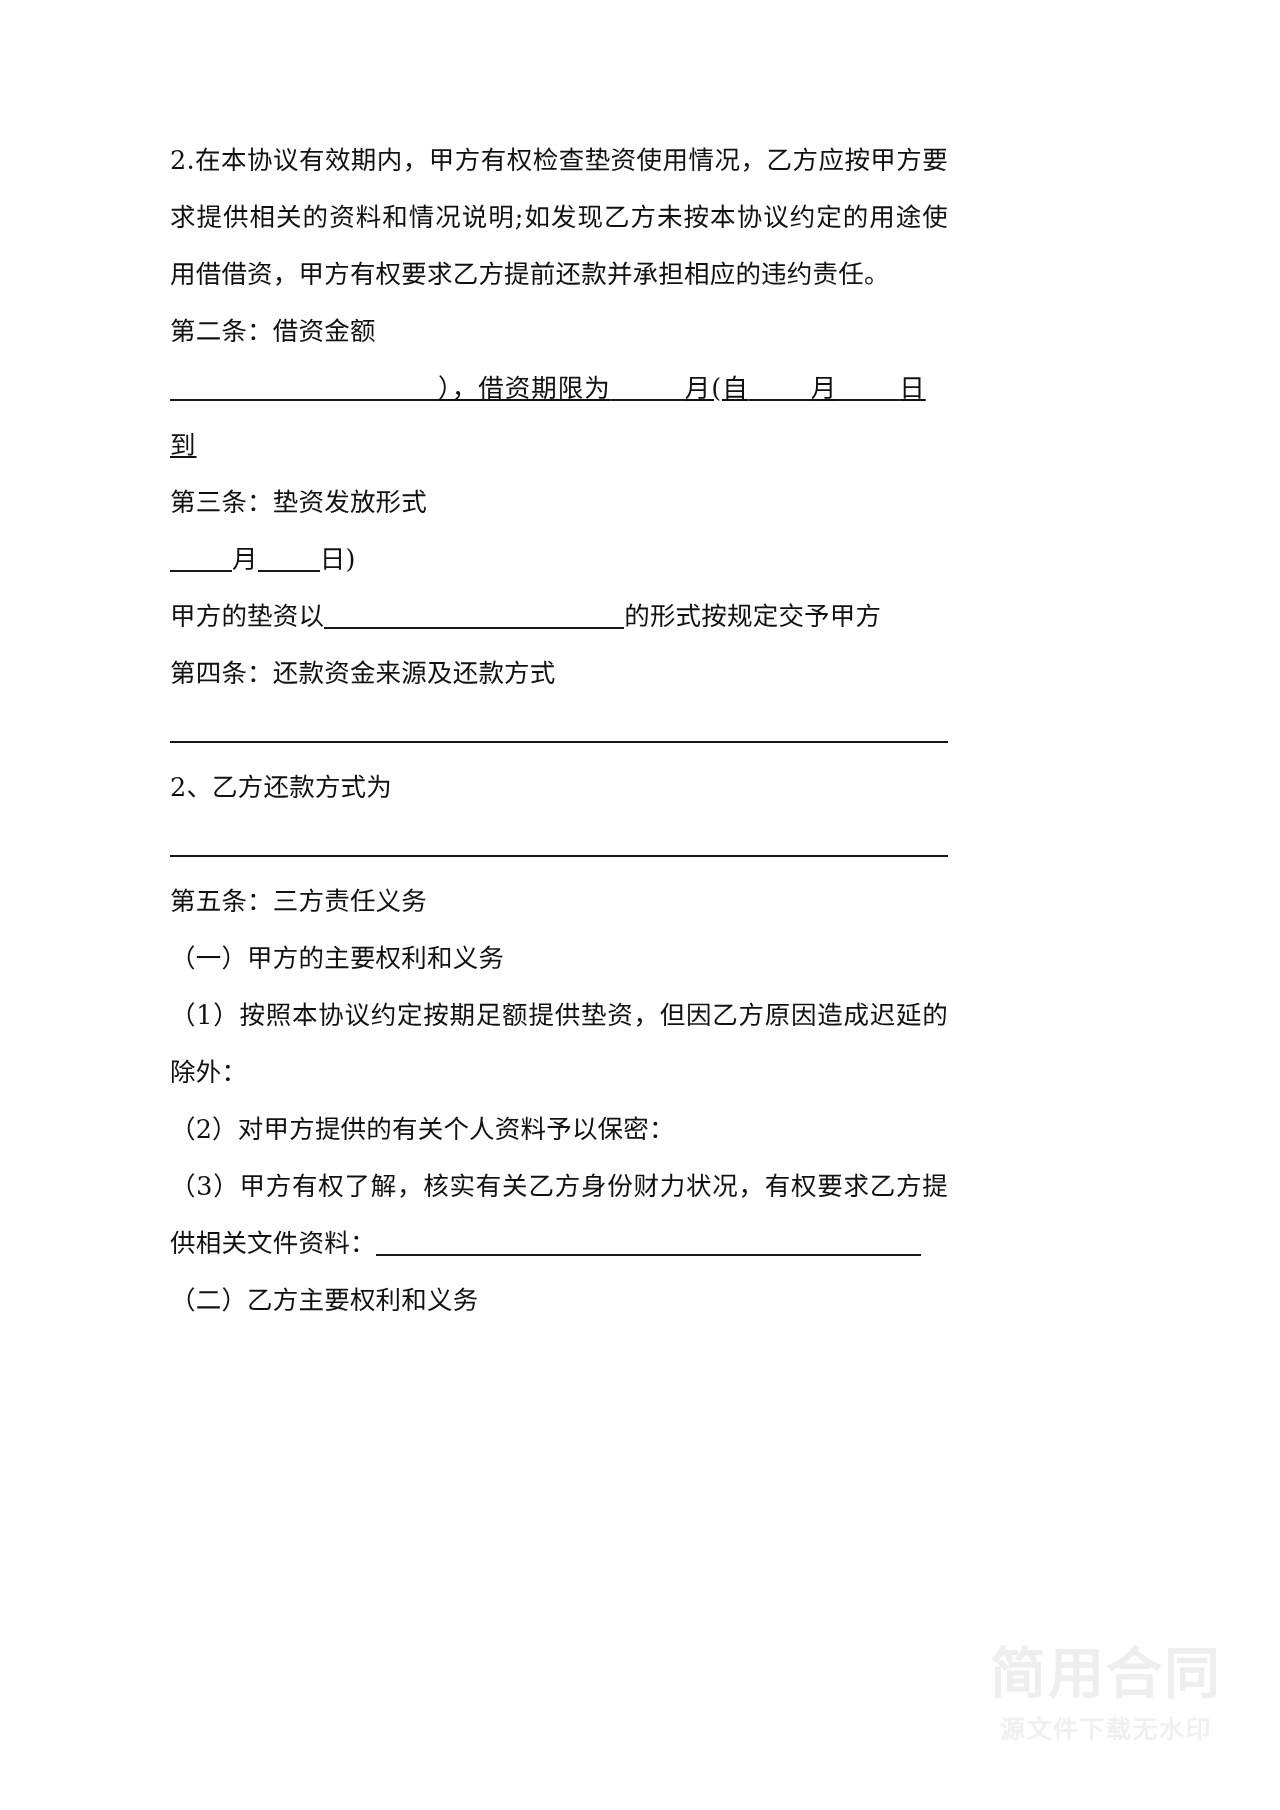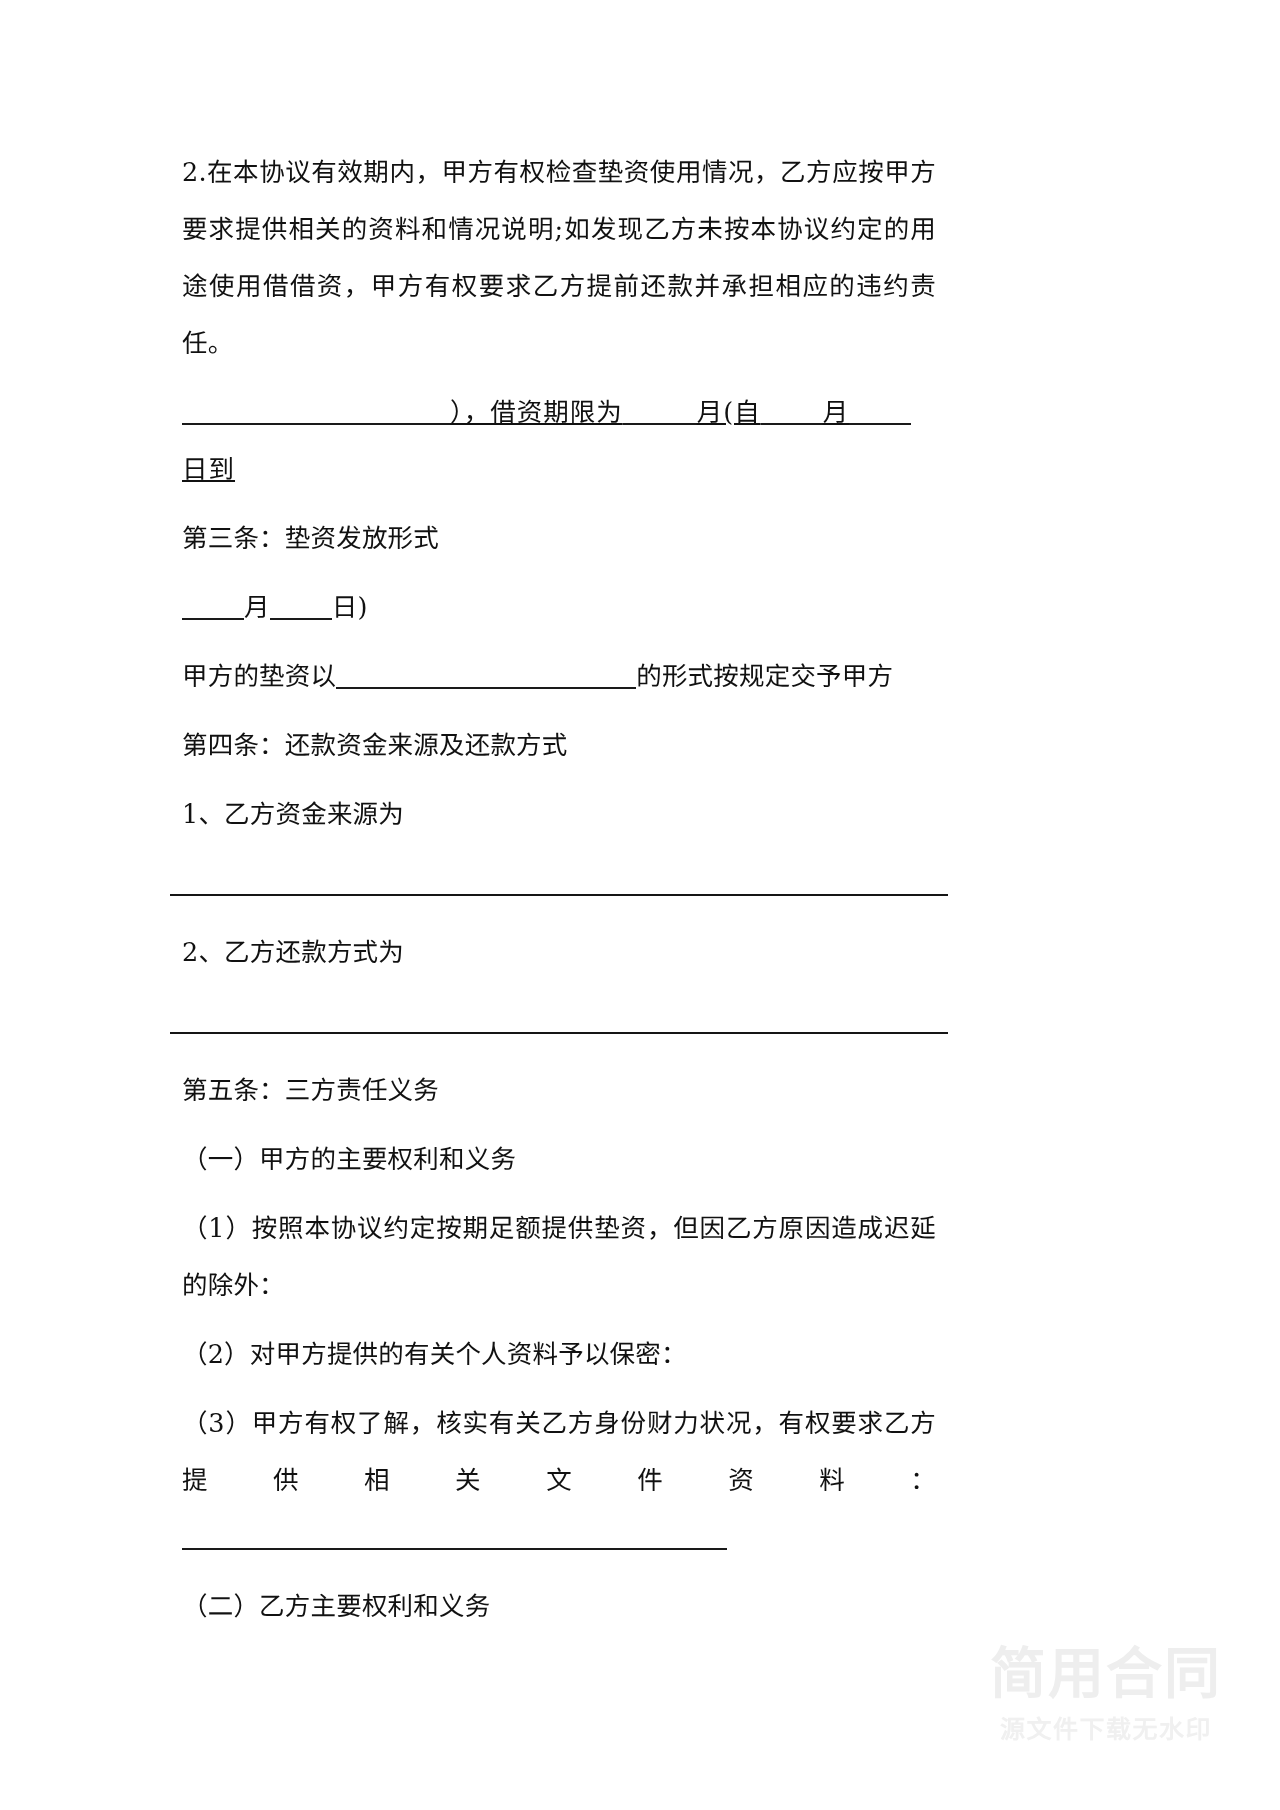--- a/index.html
+++ b/index.html
@@ -31,21 +31,21 @@
     left: 170px;
     top: 132px;
     width: 778px;
   }
 
   
   .p {
     font-size: 25.5px;
     line-height: 57px;
     color: #111111;
-    margin: 12px;
+    margin: 0;
     white-space: normal;
     text-align: left;
     letter-spacing: 0.2px;
   }
 
   
   .p.justify {
     text-align: justify;
     text-align-last: left;
     text-justify: inter-character;
@@ -114,33 +114,33 @@
 </style>
 </head>
 <body>
 
 <div class="page">
 
   <div class="content">
 
     <p class="p justify">2.在本协议有效期内，甲方有权检查垫资使用情况，乙方应按甲方要求提供相关的资料和情况说明;如发现乙方未按本协议约定的用途使用借借资，甲方有权要求乙方提前还款并承担相应的违约责任。</p>
 
+    <p class="p">第二条：借资金额</p>
 
 
     <p class="p loose2"><span class="blank w-xl"></span><span>），借资期限为</span><span class="blank w-s"></span><span>月(自</span><span class="blank w-xs"></span><span>月</span><span class="blank w-xs"></span><span>日到</span></p>
 
     <p class="p">第三条：垫资发放形式</p>
 
     <p class="p"><span class="blank w-xs"></span><span>月</span><span class="blank w-xs"></span><span>日)</span></p>
 
     <p class="p"><span>甲方的垫资以</span><span class="blank w-xxl"></span><span>的形式按规定交予甲方</span></p>
 
     <p class="p">第四条：还款资金来源及还款方式</p>
 
-    <p class="p">1、乙方资金来源为</p>
 
     <div class="rule-row">
       <div class="rule-line"></div>
     </div>
 
     <p class="p">2、乙方还款方式为</p>
 
     <div class="rule-row">
       <div class="rule-line"></div>
     </div>

